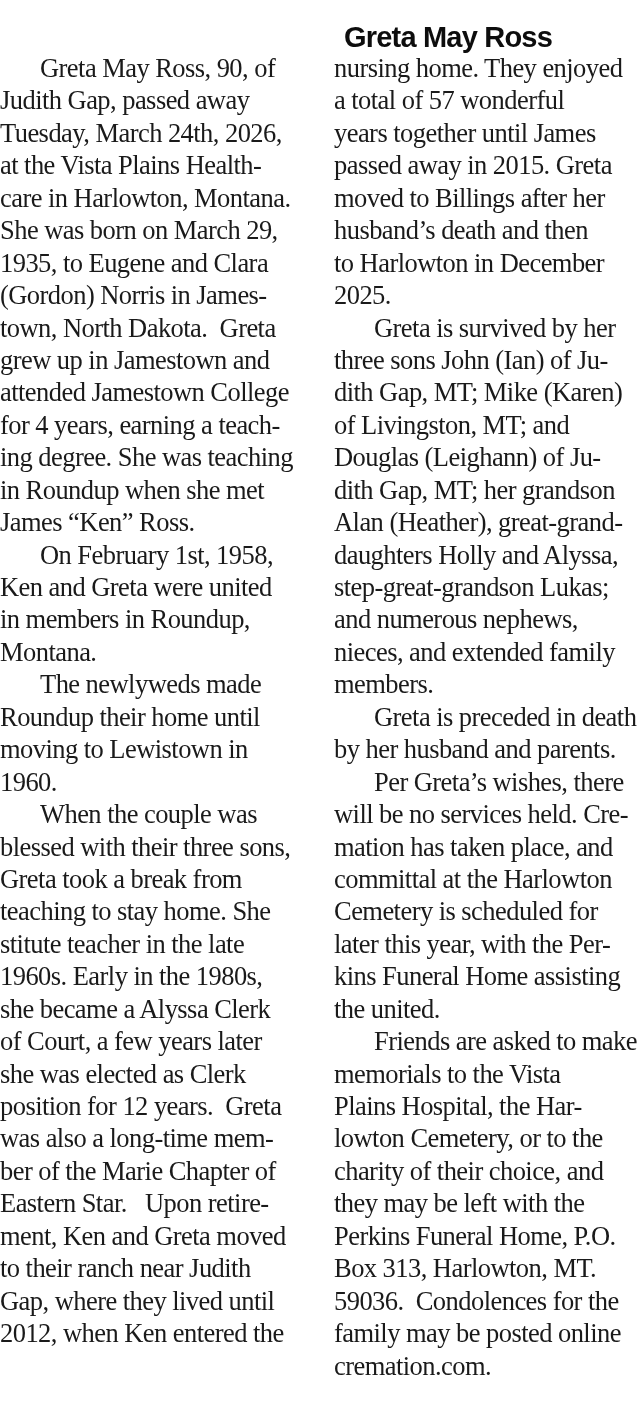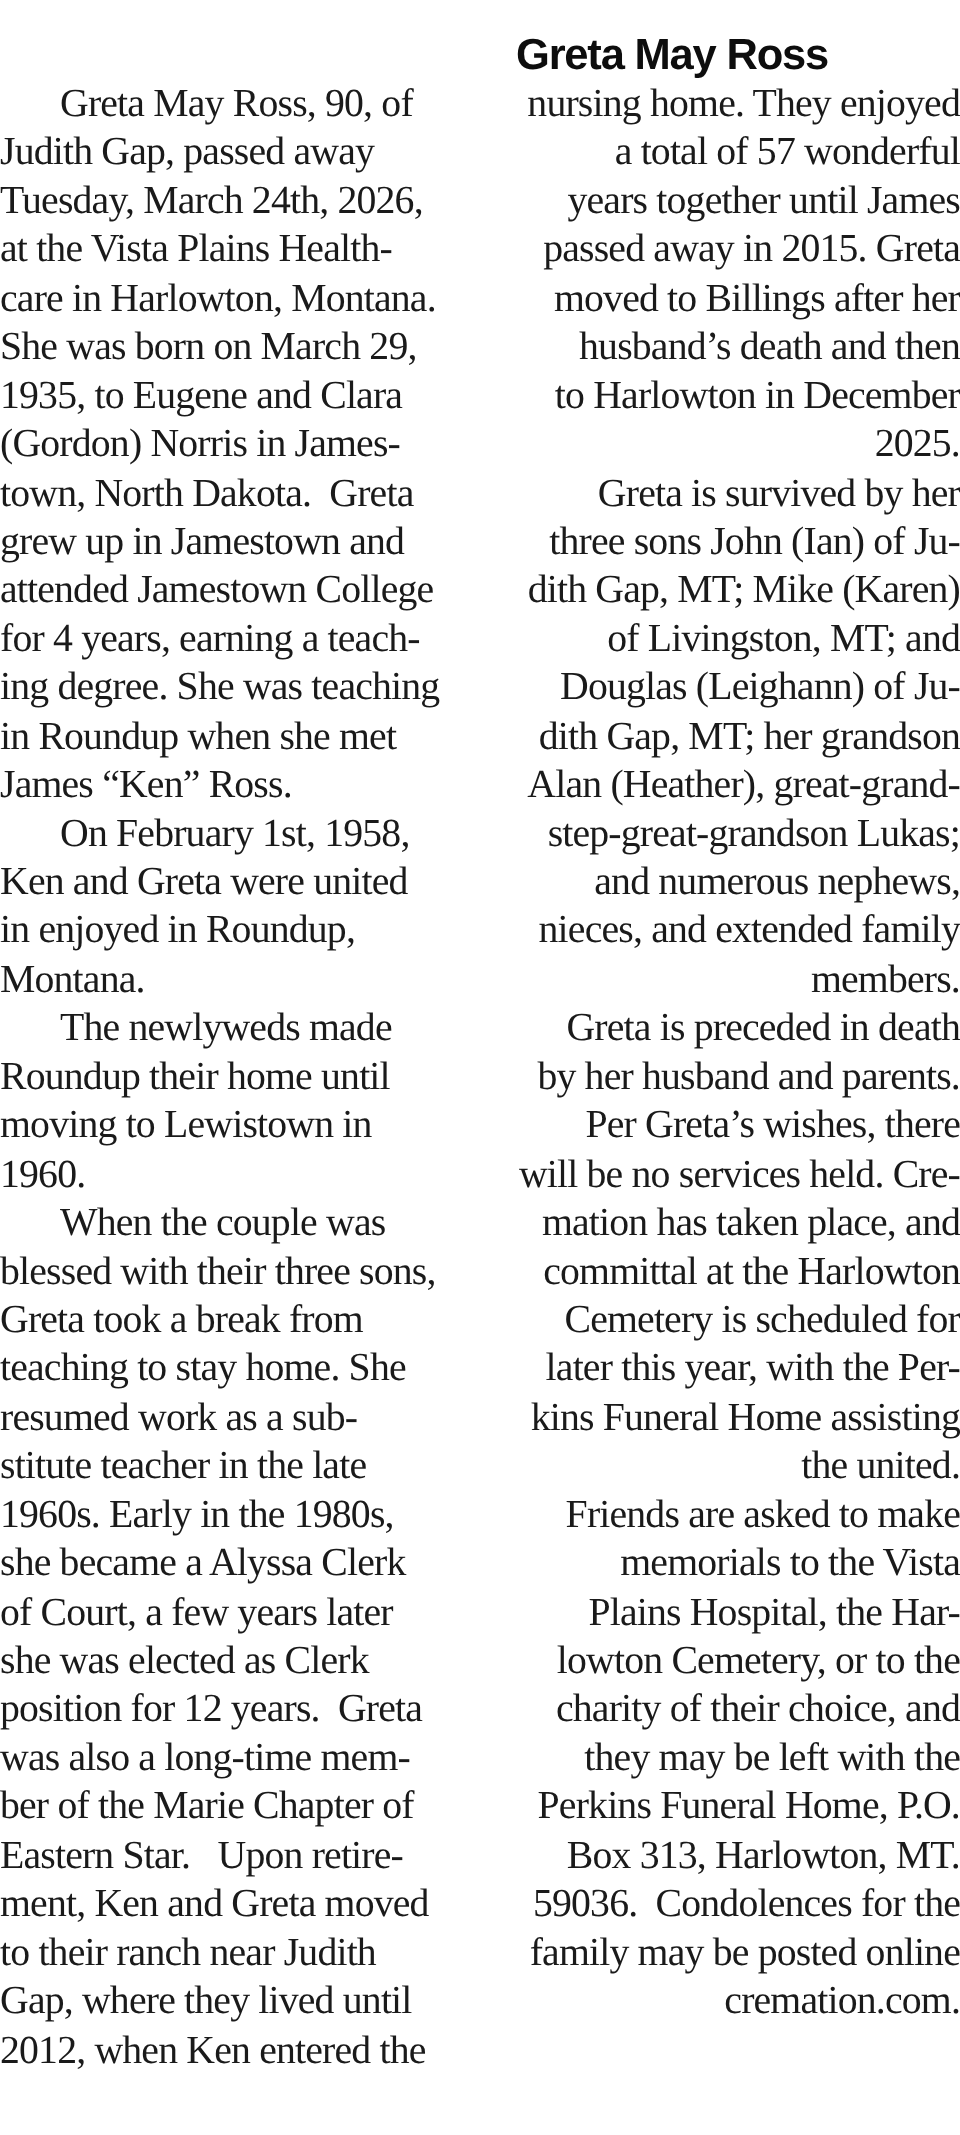--- a/index.html
+++ b/index.html
@@ -11,21 +11,21 @@
     font-weight: bold; font-size: 29px; line-height: 36px;
     letter-spacing: -0.8px; color: #0d0d0d;
   }
   .col {
     position: absolute; top: 52px;
     font-family: "Liberation Serif", serif;
     font-size: 26.5px; line-height: 32.45px;
     letter-spacing: -0.55px;
   }
   .col-left { left: 0px; width: 320px; }
-  .col-right { left: 334px; width: 306px; text-align: right; }
+  .col-right { left: 334px; width: 306px; }
   .line { display: block; white-space: pre; height: 32.45px; }
   .indent { padding-left: 40px; }
 </style>
 </head>
 <body>
 
 <h1 class="title">Greta May  Ross</h1>
 
 <div class="col col-left" id="col-left">
     <span class="line indent">Greta May Ross, 90, of</span>
@@ -38,31 +38,30 @@
     <span class="line">(Gordon) Norris in James-</span>
     <span class="line">town, North Dakota.  Greta</span>
     <span class="line">grew up in Jamestown and</span>
     <span class="line">attended Jamestown College</span>
     <span class="line">for 4 years, earning a teach-</span>
     <span class="line">ing degree. She was teaching</span>
     <span class="line">in Roundup when she met</span>
     <span class="line">James “Ken” Ross.</span>
     <span class="line indent">On February 1st, 1958,</span>
     <span class="line">Ken and Greta were united</span>
-    <span class="line">in enjoyed in Roundup,</span>
+    <span class="line">in members in Roundup,</span>
     <span class="line">Montana.</span>
     <span class="line indent">The newlyweds made</span>
     <span class="line">Roundup their home until</span>
     <span class="line">moving to Lewistown in</span>
     <span class="line">1960.</span>
     <span class="line indent">When the couple was</span>
     <span class="line">blessed with their three sons,</span>
     <span class="line">Greta took a break from</span>
     <span class="line">teaching to stay home. She</span>
-    <span class="line">resumed work as a sub-</span>
     <span class="line">stitute teacher in the late</span>
     <span class="line">1960s. Early in the 1980s,</span>
     <span class="line">she became a Alyssa Clerk</span>
     <span class="line">of Court, a few years later</span>
     <span class="line">she was elected as Clerk</span>
     <span class="line">position for 12 years.  Greta</span>
     <span class="line">was also a long-time mem-</span>
     <span class="line">ber of the Marie Chapter of</span>
     <span class="line">Eastern Star.   Upon retire-</span>
     <span class="line">ment, Ken and Greta moved</span>
@@ -79,20 +78,21 @@
     <span class="line">husband’s death and then</span>
     <span class="line">to Harlowton in December</span>
     <span class="line">2025.</span>
     <span class="line indent">Greta is survived by her</span>
     <span class="line">three sons John (Ian) of Ju-</span>
     <span class="line">dith Gap, MT; Mike (Karen)</span>
     <span class="line">of Livingston, MT; and</span>
     <span class="line">Douglas (Leighann) of Ju-</span>
     <span class="line">dith Gap, MT; her grandson</span>
     <span class="line">Alan (Heather), great-grand-</span>
+    <span class="line">daughters Holly and Alyssa,</span>
     <span class="line">step-great-grandson Lukas;</span>
     <span class="line">and numerous nephews,</span>
     <span class="line">nieces, and extended family</span>
     <span class="line">members.</span>
     <span class="line indent">Greta is preceded in death</span>
     <span class="line">by her husband and parents.</span>
     <span class="line indent">Per Greta’s wishes, there</span>
     <span class="line">will be no services held. Cre-</span>
     <span class="line">mation has taken place, and</span>
     <span class="line">committal at the Harlowton</span>

